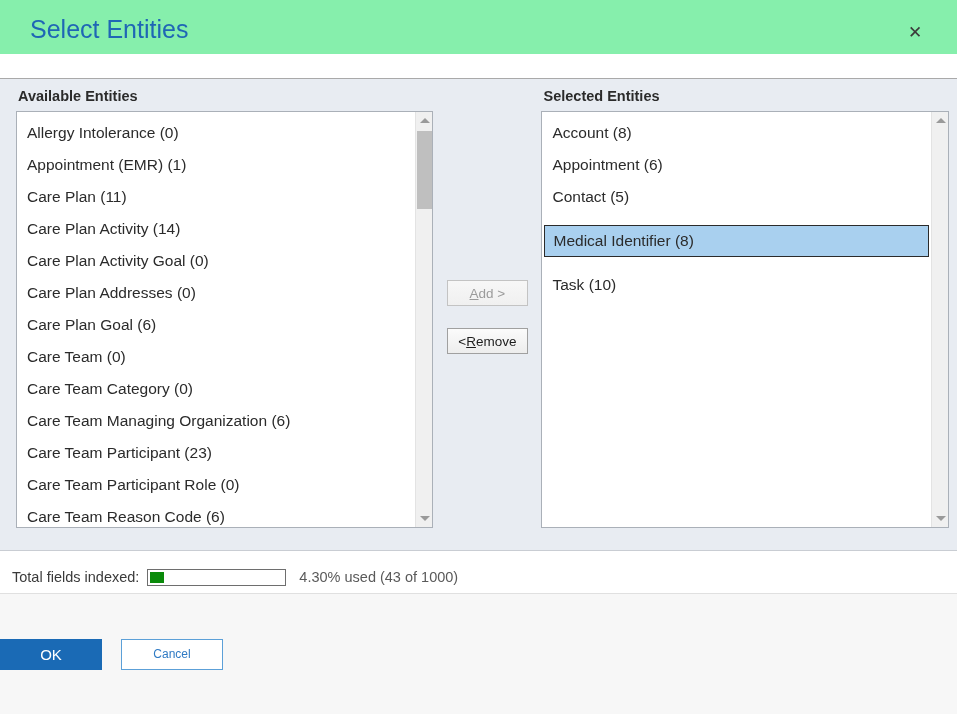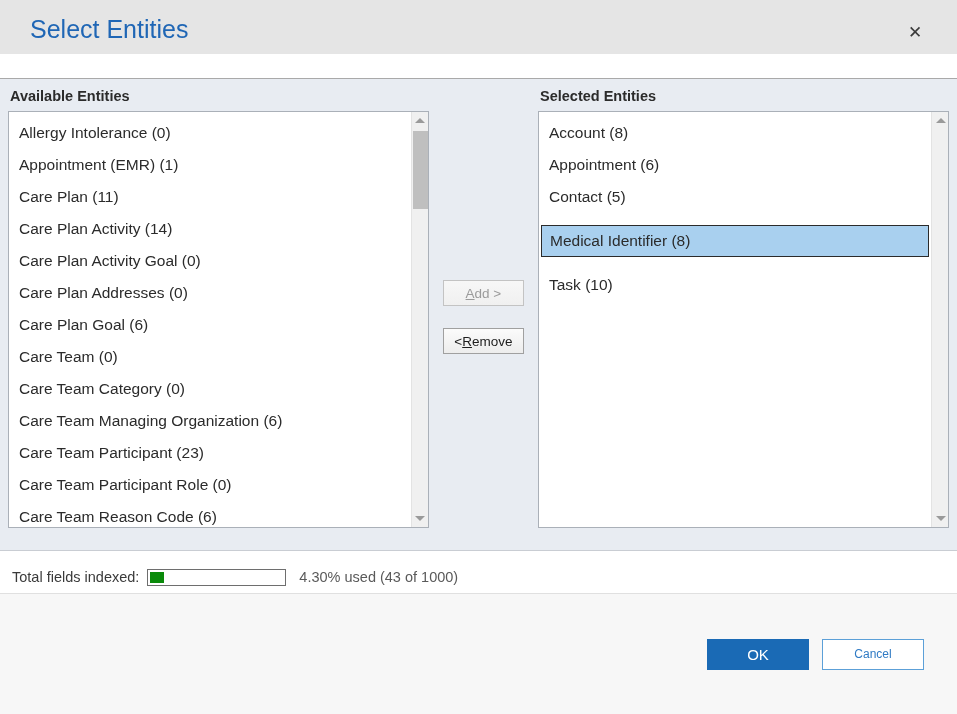--- a/index.html
+++ b/index.html
@@ -15,21 +15,21 @@
     width: 957px; height: 714px;
     background: #ffffff;
     display: flex;
     flex-direction: column;
   }
 
   
   .header {
     position: relative;
     padding: 14px 30px 6px 30px;
-    background: #e5e5e5;
+    background: #86efac;
     flex: 0 0 auto;
   }
   .title {
     color: #1f66b5;
     font-size: 25px;
     font-weight: 400;
     line-height: 30px;
     letter-spacing: 0px;
     margin: 0 0 4px 0;
   }
@@ -68,21 +68,21 @@
   .columns {
     position: absolute;
     top: 0; left: 0; right: 0; bottom: 0;
     display: flex;
     padding: 9px 8px 22px 8px;
   }
   .col {
     display: flex;
     flex-direction: column;
   }
-  .col-left  { width: 428px; }
+  .col-left  { width: 428px; margin-left: 8px; }
   .col-mid   { width: 111px; }
   .col-right { width: 418px; flex: 1 1 auto; }
 
   .col-label {
     font-size: 14.5px;
     font-weight: bold;
     color: #2b2b2b;
     margin: 0 0 3px 2px;
     height: 20px;
   }
@@ -207,23 +207,23 @@
     margin-left: 13px;
   }
 
   
   .footer {
     flex: 1 1 auto;
     background: #f7f7f7;
     border-top: 1px solid #e0e0e0;
     display: flex;
     align-items: center;
-    justify-content: flex-end;
+    justify-content: flex-start;
     padding-right: 33px;
-    gap: 13px;
+    gap: 19px;
   }
   .primary-btn {
     width: 102px; height: 31px;
     background: #1a6ab5;
     color: #ffffff;
     border: 1px solid #1a6ab5;
     font-size: 15px;
     font-family: "Liberation Sans", sans-serif;
     cursor: pointer;
   }

